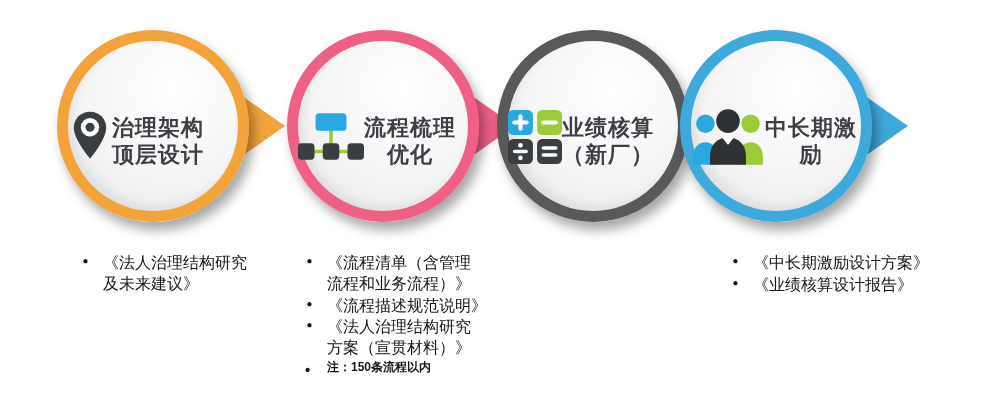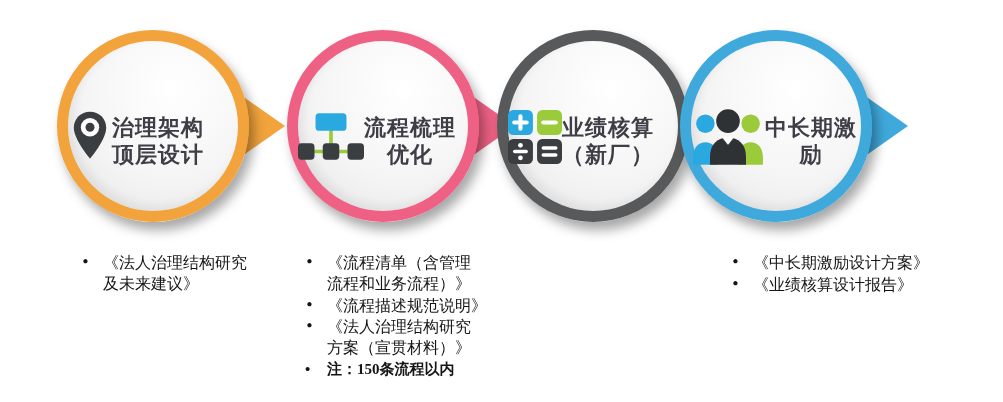--- a/index.html
+++ b/index.html
@@ -48,21 +48,21 @@
   .bullets-1{left:60px;width:190px;}
   .bullets-2{left:284px;width:206px;}
   .bullets-3{left:502px;width:205px;}
   .bullets-4{left:710px;width:230px;}
   .bullets li{
     position:relative;padding-left:26px;margin:0 0 1px 0;white-space:pre-line;
   }
   .bullets li::before{
     content:"\2022";position:absolute;left:4px;top:0;font-size:15px;color:#151515;
   }
-  .bullets li.note{font-weight:bold;font-family:Liberation Serif, serif;font-size:15px;}
+  .bullets li.note{font-weight:bold;font-family:Liberation Sans, sans-serif;font-size:12px;}
 </style>
 </head>
 <body>
 
 <div class="canvas">
 
   <div class="step step-1">
     <div class="arrow arrow-1"></div>
     <div class="circle">
       <div class="icon-box">

